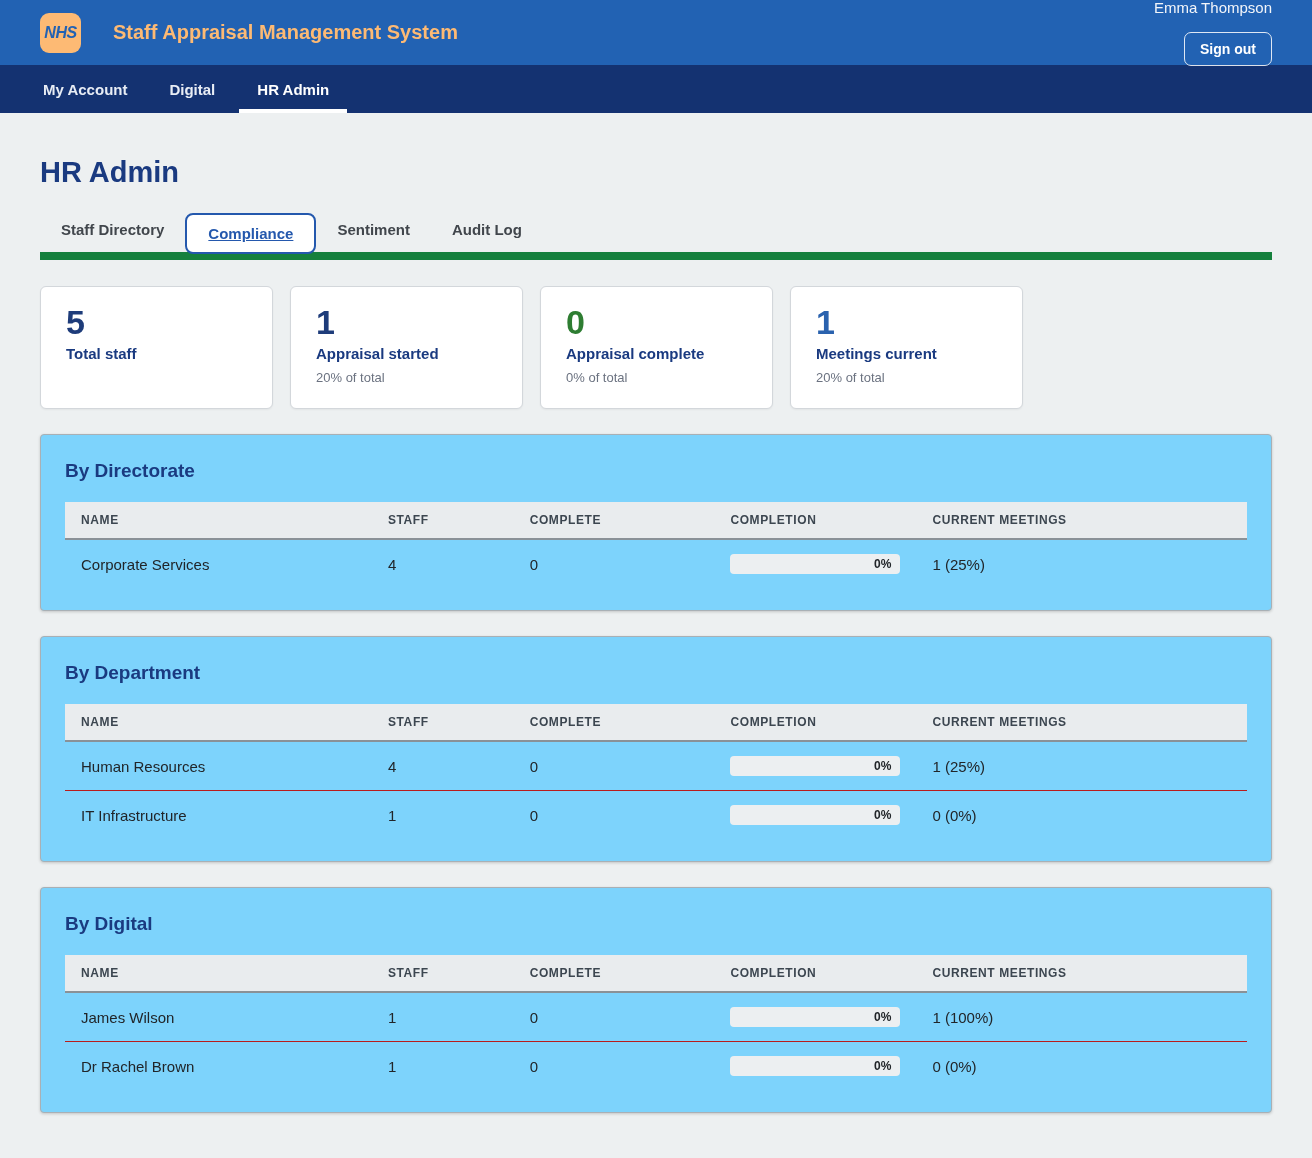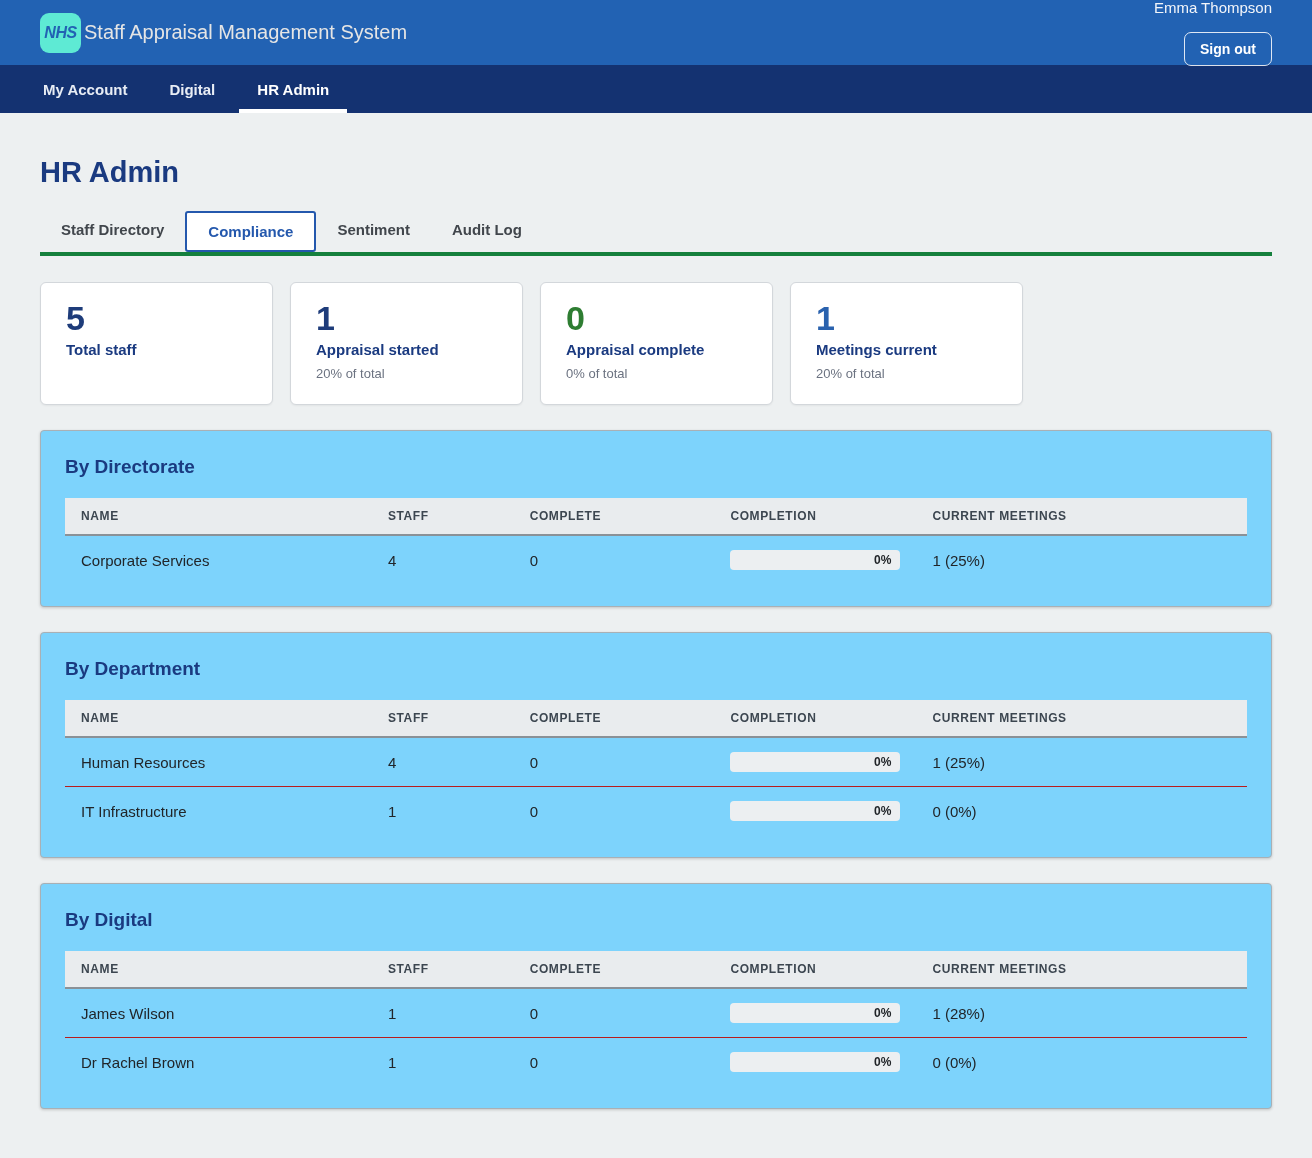--- a/index.html
+++ b/index.html
@@ -14,33 +14,33 @@
   
   .topbar {
     height: 65px;
     background: #2262b3;
     display: flex;
     align-items: center;
     padding: 0 40px;
   }
   .nhs-logo {
     width: 41px; height: 40px;
-    background: #5eead4;
+    background: #fdba74;
     border-radius: 9px;
     display: flex; align-items: center; justify-content: center;
     font-weight: bold; font-style: italic;
     font-size: 16px; color: #2262b3;
     letter-spacing: -0.5px;
     flex: 0 0 auto;
   }
   .app-title {
-    color: #e5e5e5;
+    color: #fdba74;
     font-size: 20px;
-    font-weight: normal;
-    margin-left: 3px;
+    font-weight: bold;
+    margin-left: 32px;
   }
   .topbar-right {
     margin-left: auto;
     display: flex; align-items: flex-end; gap: 16px; flex-direction: column;
   }
   .user-name { color: #f2f5fa; font-size: 15px; }
   .signout-btn {
     background: transparent;
     border: 1px solid rgba(255,255,255,0.85);
     border-radius: 7px;
@@ -79,39 +79,40 @@
     margin-top: 43px;
     font-size: 29px;
     font-weight: bold;
     color: #1a3a80;
   }
 
   
   .tabs {
     margin-top: 22px;
     display: flex;
-    align-items: flex-start;
-    border-bottom: 4px solid #15803d;
+    align-items: flex-end;
+    border-bottom: 8px solid #15803d;
   }
   .tab {
     padding: 10px 21px;
     font-size: 15px;
     font-weight: bold;
     color: #41464c;
     cursor: pointer;
     margin-bottom: 4px;
   }
   .tab.active {
     color: #2458ad;
     border: 2px solid #2458ad;
-    border-radius: 3px;
+    border-radius: 8px;
     background: #ffffff;
     margin-bottom: -2px;
     position: relative;
     z-index: 1;
+    text-decoration: underline;
   }
 
   
   .stats-row {
     margin-top: 26px;
     display: flex;
     gap: 17px;
   }
   .stat-card {
     width: 233px;
@@ -336,21 +337,21 @@
       <tbody>
         <tr>
           <td>James Wilson</td>
           <td>1</td>
           <td>0</td>
           <td>
               <div class="bar">
                 <span>0%</span>
               </div>
             </td>
-          <td>1 (28%)</td>
+          <td>1 (100%)</td>
         </tr>
         <tr>
           <td>Dr Rachel Brown</td>
           <td>1</td>
           <td>0</td>
           <td>
               <div class="bar">
                 <span>0%</span>
               </div>
             </td>

